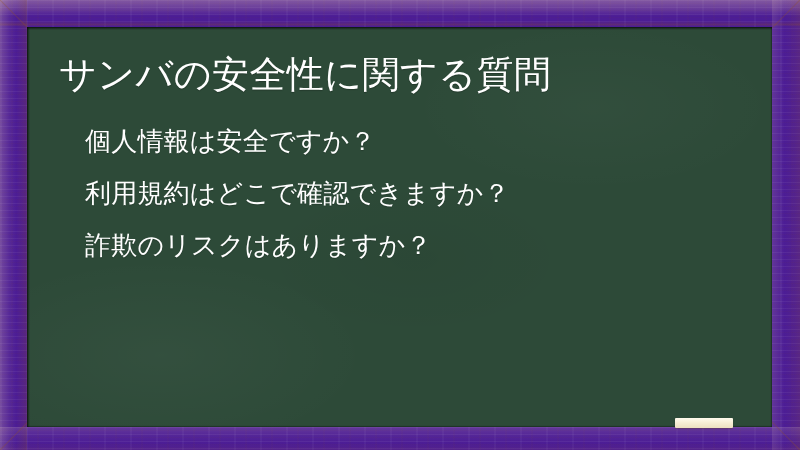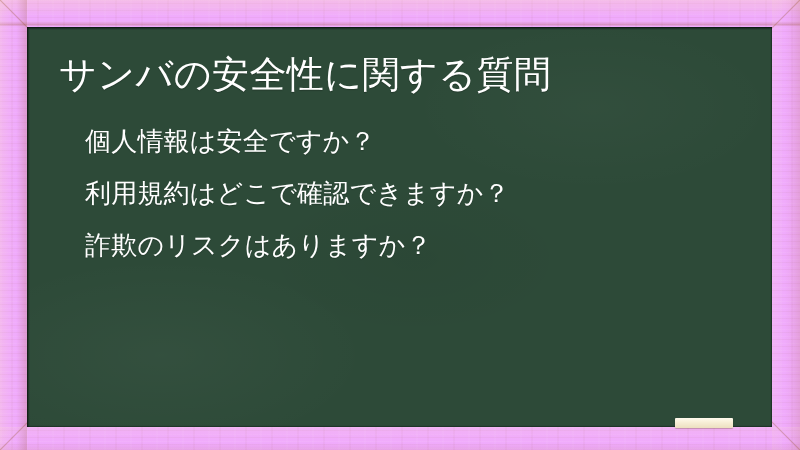--- a/index.html
+++ b/index.html
@@ -13,21 +13,21 @@
     overflow: hidden;
     font-family: "DejaVu Sans", "Liberation Sans", sans-serif;
   }
 
   
   .frame {
     position: relative;
     width: 800px;
     height: 450px;
     box-sizing: border-box;
-    background: #f0abfc;
+    background: #4c1d95;
     overflow: hidden;
     text-decoration: underline;
   }
 
   
   .wood-grain {
     position: absolute;
     inset: 0;
     pointer-events: none;
     background:

